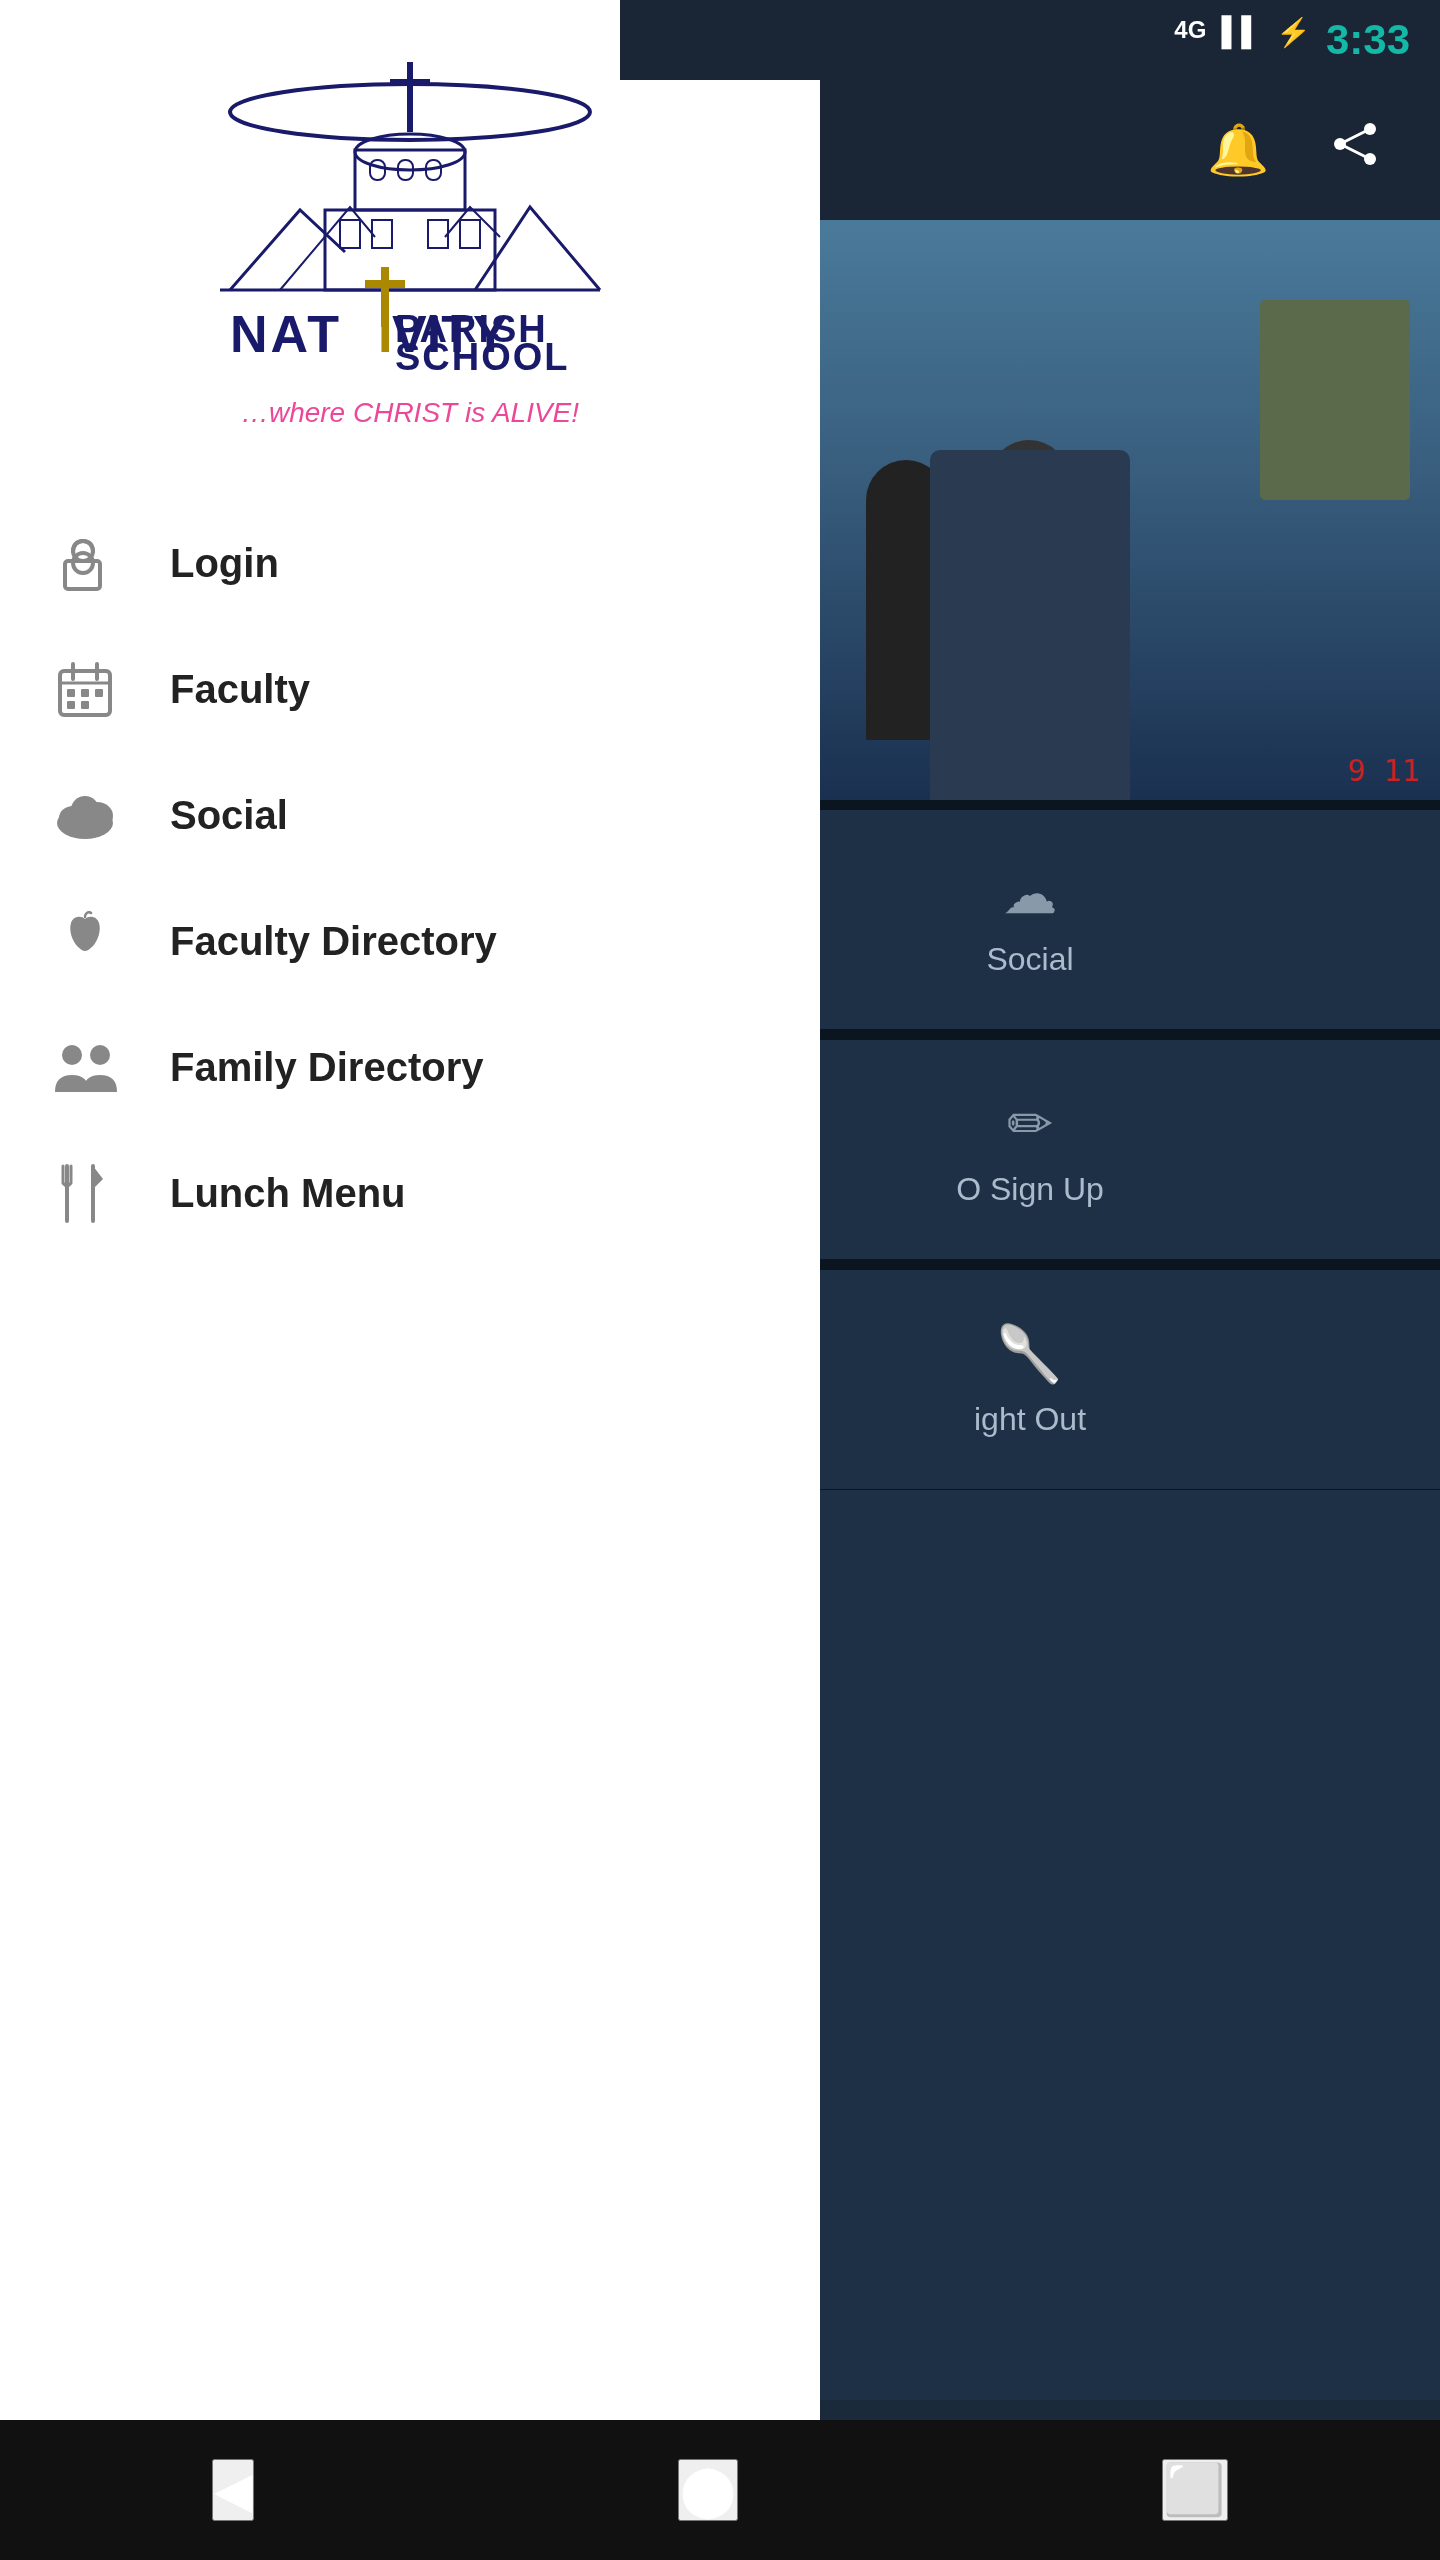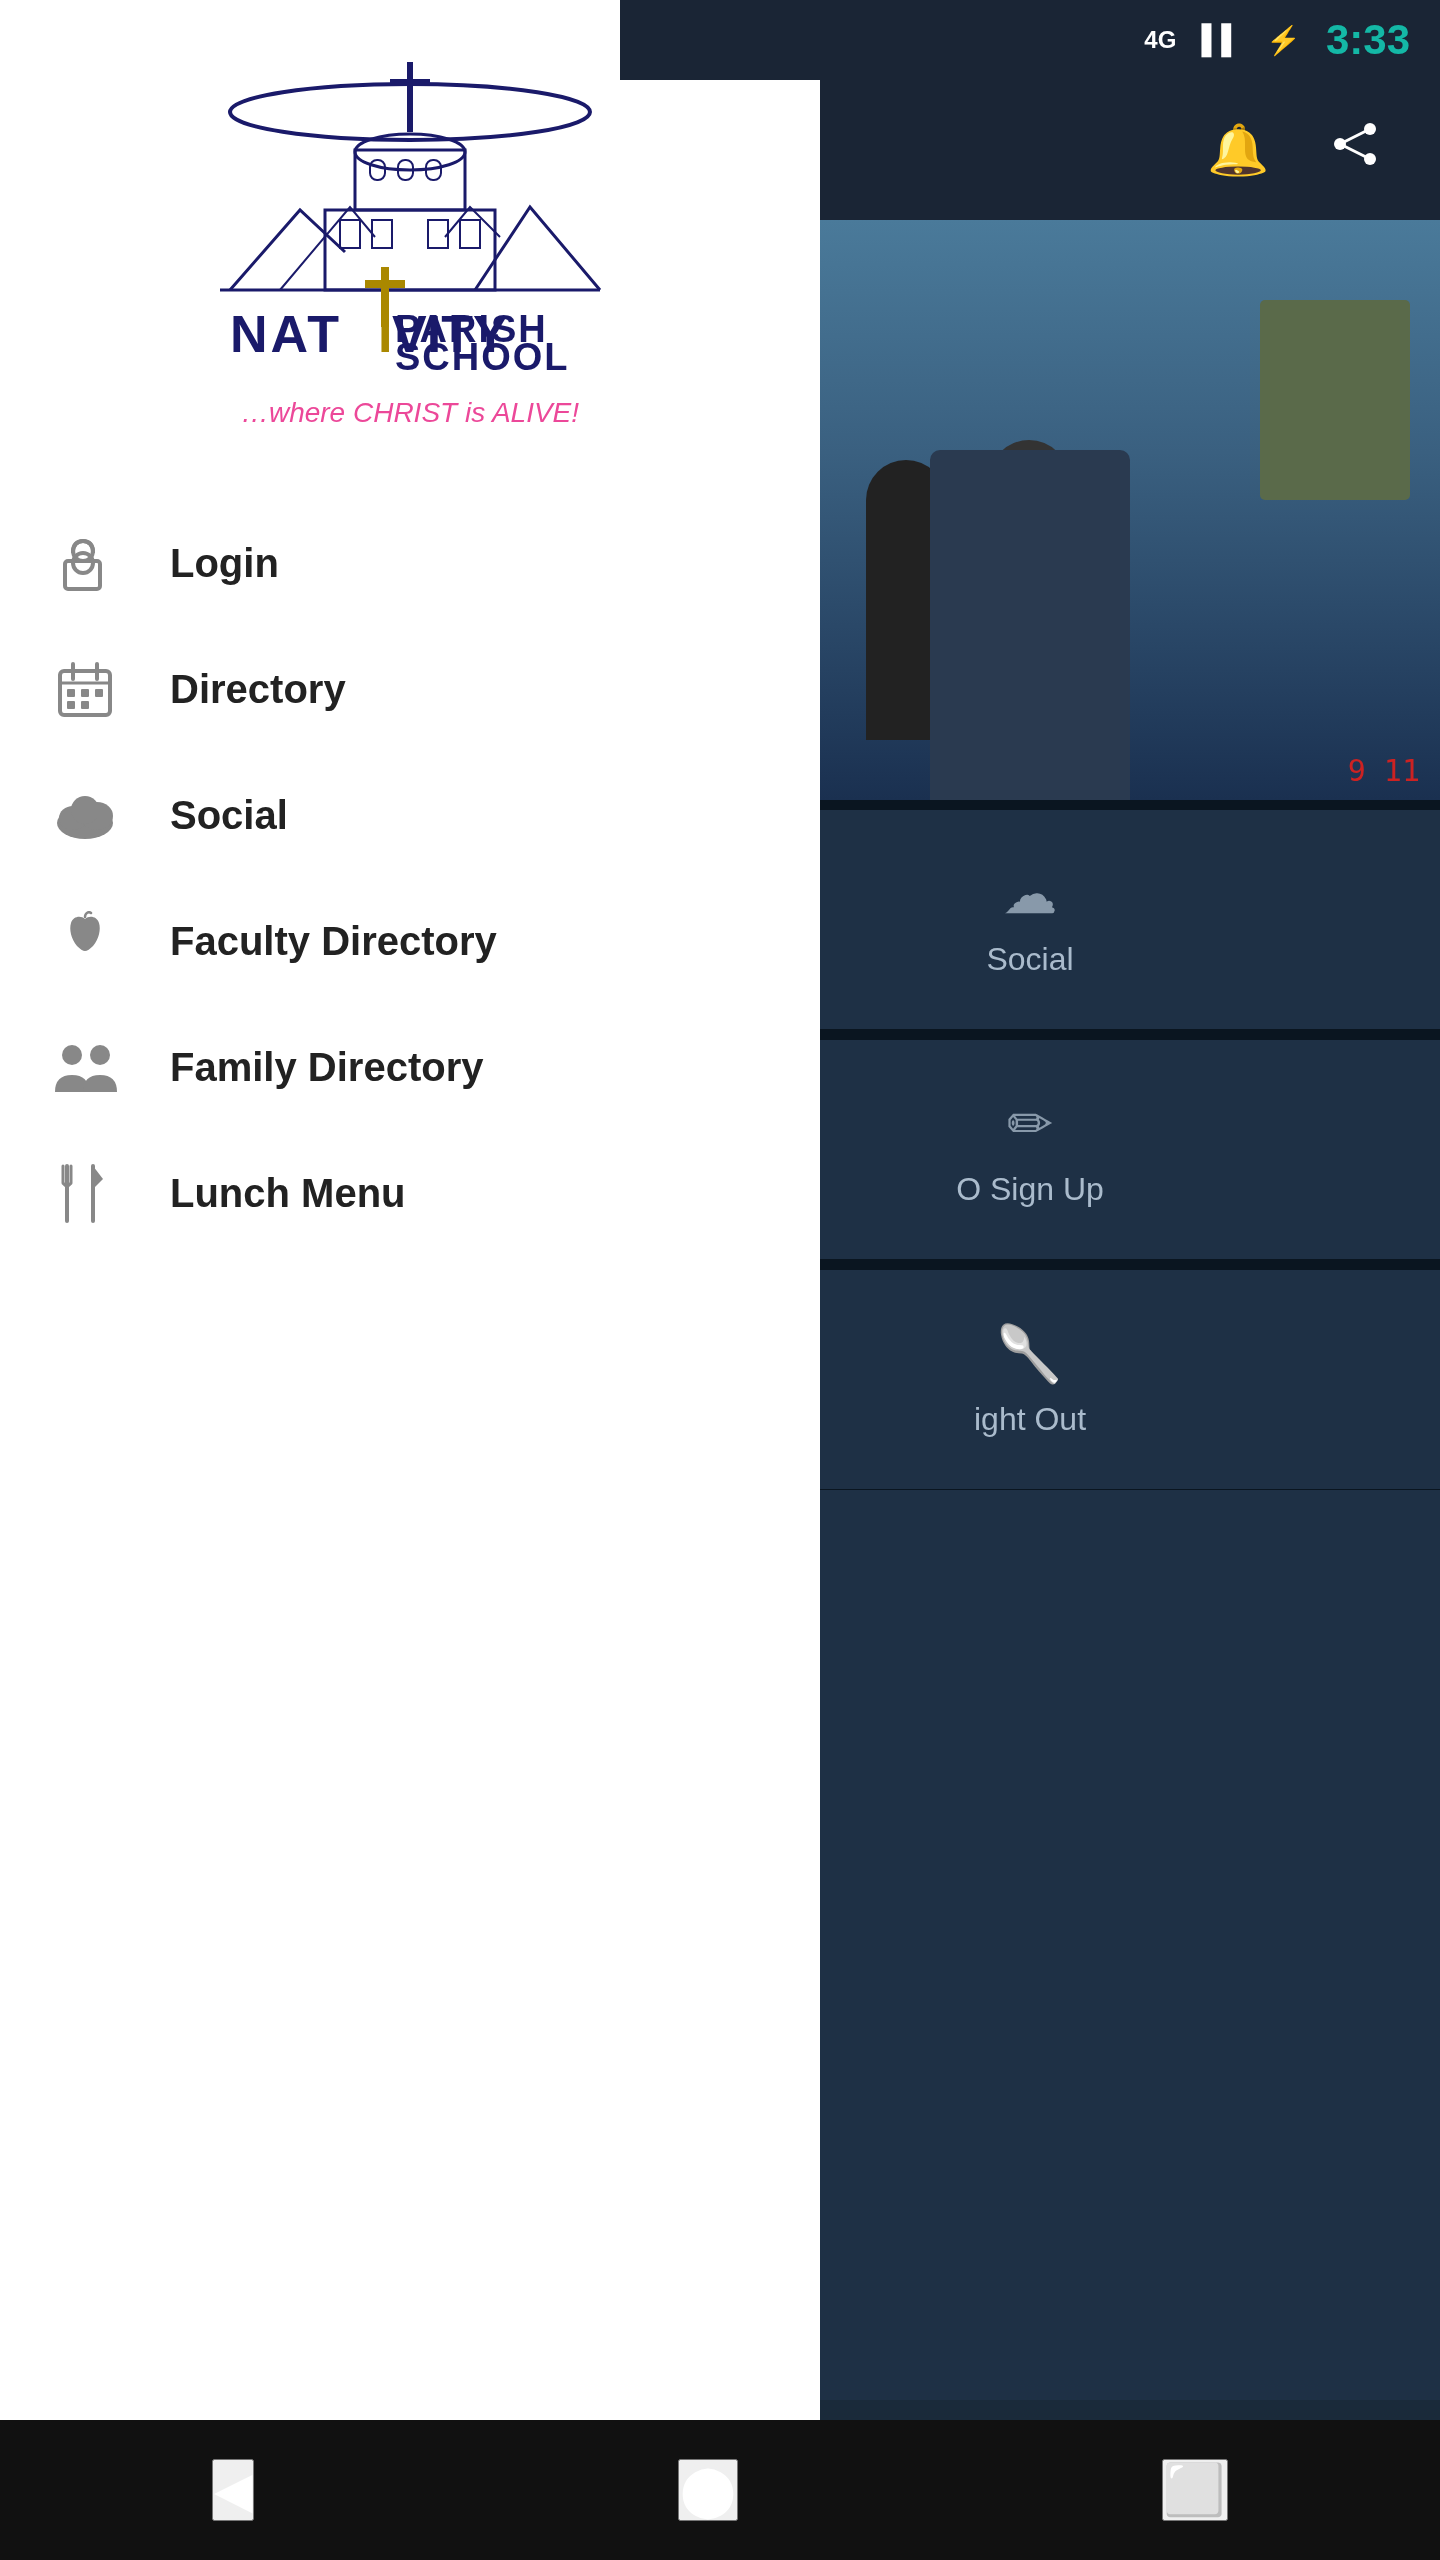--- a/index.html
+++ b/index.html
@@ -25,22 +25,21 @@
       display: flex;
       align-items: center;
       justify-content: flex-end;
       padding-right: 30px;
       gap: 20px;
       z-index: 10;
     }
 
     .status-bar-icons {
       display: flex;
-      align-items: center;
-      gap: 25px;
+      gap: 15px;
     }
 
     .signal-icon {
       color: white;
       font-size: 28px;
     }
 
     .time-text {
       color: #14b8a6;
       font-size: 42px;
@@ -378,21 +377,21 @@
             <line x1="5" y1="24" x2="55" y2="24" stroke="#888" stroke-width="3"></line>
             <line x1="18" y1="5" x2="18" y2="20" stroke="#888" stroke-width="4" stroke-linecap="round"></line>
             <line x1="42" y1="5" x2="42" y2="20" stroke="#888" stroke-width="4" stroke-linecap="round"></line>
             <rect x="12" y="30" width="8" height="8" rx="1" fill="#888"></rect>
             <rect x="26" y="30" width="8" height="8" rx="1" fill="#888"></rect>
             <rect x="40" y="30" width="8" height="8" rx="1" fill="#888"></rect>
             <rect x="12" y="42" width="8" height="8" rx="1" fill="#888"></rect>
             <rect x="26" y="42" width="8" height="8" rx="1" fill="#888"></rect>
           </svg>
         </span>
-        <span class="nav-label">Directory</span>
+        <span class="nav-label">Faculty</span>
       </li>
 
 
       <li class="nav-item">
         <span class="nav-icon">
           <svg width="65" height="55" viewBox="0 0 65 55" fill="#888">
             <ellipse cx="32" cy="35" rx="28" ry="16" fill="#888"></ellipse>
             <ellipse cx="20" cy="30" rx="14" ry="12" fill="#888"></ellipse>
             <ellipse cx="44" cy="28" rx="16" ry="14" fill="#888"></ellipse>
             <ellipse cx="32" cy="22" rx="14" ry="14" fill="#888"></ellipse>

